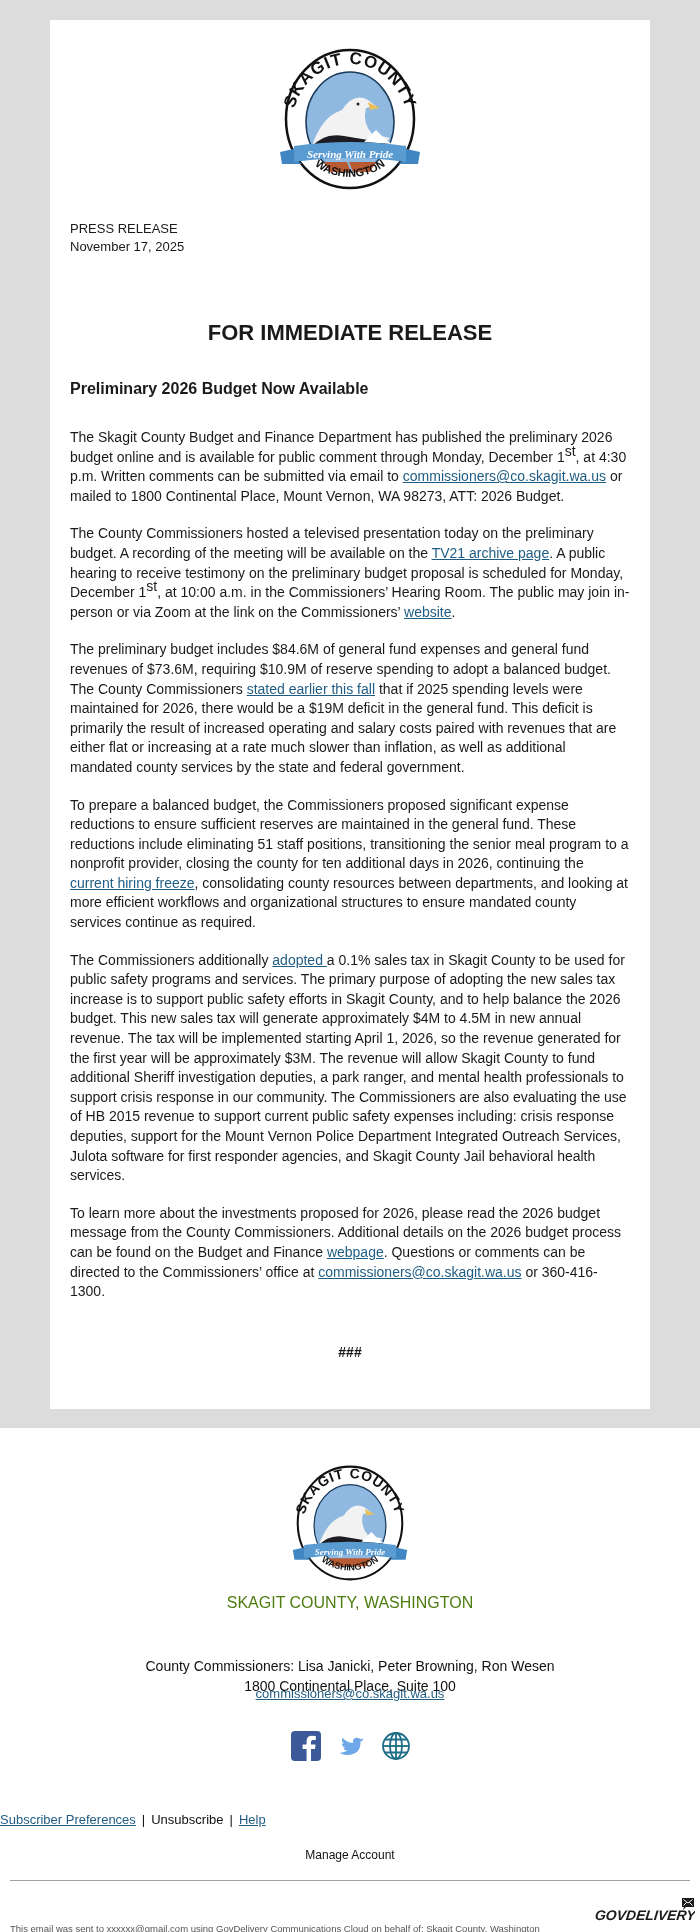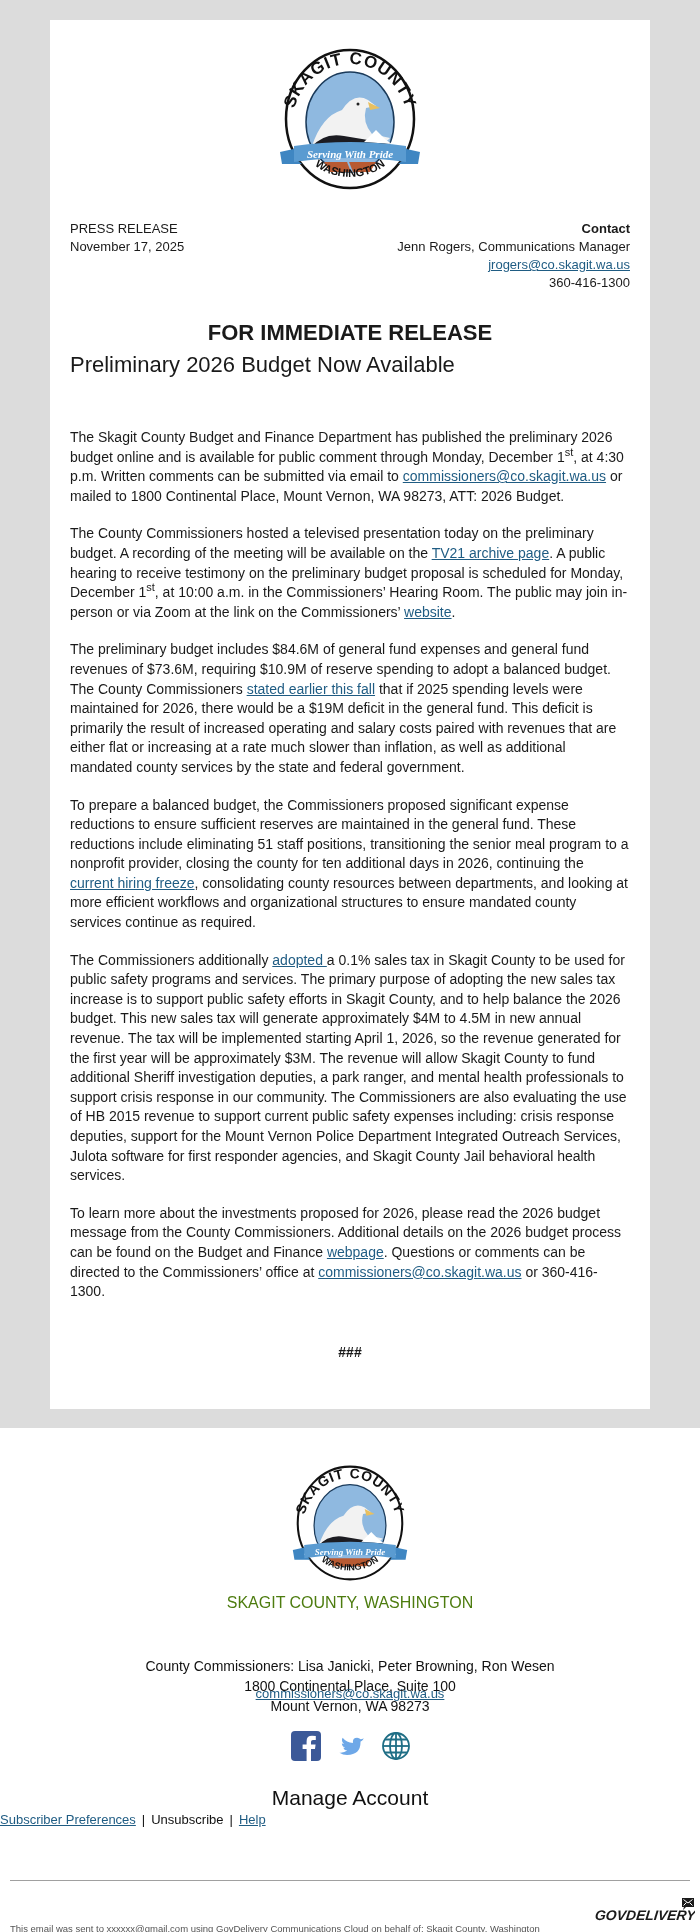--- a/index.html
+++ b/index.html
@@ -6,31 +6,31 @@
   body { width:700px; height:1932px; background:#ffffff; font-family:"Liberation Sans", sans-serif; color:#1a1a1a; position:relative; overflow:hidden; }
   a { color:#1f5c83; text-decoration:underline; }
   .outer { position:absolute; left:0; top:0; width:700px; height:1428px; background:#dcdcdc; }
   .card { position:absolute; left:50px; top:20px; width:600px; height:1389px; background:#ffffff; }
   .logo { position:absolute; left:222px; top:28px; width:156px; height:142px; }
   .logo-foot { position:absolute; left:286px; top:1465px; width:128px; height:116px; }
   .hdr-left { position:absolute; left:20px; top:200px; font-size:13px; line-height:18px; }
   .hdr-right { position:absolute; right:20px; top:200px; font-size:13px; line-height:18px; text-align:right; }
   .hdr-right .bold { font-weight:bold; }
   .fir { position:absolute; left:0; top:300px; width:600px; text-align:center; font-size:22px; font-weight:bold; }
-  .headline { position:absolute; left:20px; top:332px; font-size:22px; font-weight:normal; }
+  .headline { position:absolute; left:20px; top:360px; font-size:16px; font-weight:bold; }
   .body { position:absolute; left:20px; top:408px; width:560px; font-size:14px; line-height:19.6px; }
   .body p { margin:0 0 18px 0; }
-  .body sup { font-size:11px; line-height:0; }
+  .body sup { font-size:14px; line-height:0; }
   .hashes { position:absolute; left:0; top:1324px; width:600px; text-align:center; font-size:14px; font-weight:bold; }
   .foot-title { position:absolute; left:0; top:1594px; width:700px; text-align:center; font-size:16px; color:#4d7c0f; }
   .foot-lines { position:absolute; left:0; top:1656px; width:700px; text-align:center; font-size:14px; line-height:20px; color:#111; }
   .foot-email { position:absolute; left:0; top:1686px; width:700px; text-align:center; font-size:13px; }
   .social { position:absolute; left:291px; top:1731px; width:120px; height:30px; }
   .social .ic { position:absolute; top:0; width:30px; height:30px; display:block; }
-  .manage { position:absolute; left:0; top:1786px; width:700px; text-align:center; font-size:21px; color:#111; }
+  .manage { position:absolute; left:0; top:1848px; width:700px; text-align:center; font-size:12px; color:#111; }
   .links { position:absolute; left:0; top:1812px; width:632px; text-align:left; font-size:13px; color:#111; }
   .links .sep { margin:0 6px; }
   .divider { position:absolute; left:10px; top:1880px; width:680px; height:1px; background:#a0a0a0; }
   .fine { position:absolute; left:10px; top:1898px; width:560px; font-size:9.5px; line-height:12px; color:#555;margin-top:25px; }
   .gov { position:absolute; left:595px; top:1896px; width:100px; height:30px; }
 </style>
 </head>
 <body>
 
 <div class="outer">
@@ -56,26 +56,20 @@
       <path d="M 52 114 L 104 114 L 98 124 L 58 124 Z" fill="#b85a32"></path>
       <path d="M 76 114 L 80 124" stroke="#8fb9e0" stroke-width="2"></path>
       <text font-family="Liberation Sans, sans-serif" font-weight="bold" font-size="11" fill="#111"><textPath href="#arcBot" startOffset="50%" text-anchor="middle">WASHINGTON</textPath></text>
     </svg>
 
     <div class="hdr-left">
       <div>PRESS RELEASE</div>
       <div>November 17, 2025</div>
     </div>
 
-    <div class="hdr-right">
-      <div class="bold">Contact</div>
-      <div>Jenn Rogers, Communications Manager</div>
-      <div><a href="#">jrogers@co.skagit.wa.us</a></div>
-      <div>360-416-1300</div>
-    </div>
 
     <div class="fir">FOR IMMEDIATE RELEASE</div>
     <div class="headline">Preliminary 2026 Budget Now Available</div>
 
     <div class="body">
       <p><span>The Skagit County Budget and Finance Department has published the preliminary 2026 budget online and is available for public comment through Monday, December 1</span><sup>st</sup><span>, at 4:30 p.m. Written comments can be submitted via email to </span><a href="#">commissioners@co.skagit.wa.us</a><span> or mailed to 1800 Continental Place, Mount Vernon, WA 98273, ATT: 2026 Budget.</span></p>
 
       <p><span>The County Commissioners hosted a televised presentation today on the preliminary budget. A recording of the meeting will be available on the </span><a href="#">TV21 archive page</a><span>. A public hearing to receive testimony on the preliminary budget proposal is scheduled for Monday, December 1</span><sup>st</sup><span>, at 10:00 a.m. in the Commissioners’ Hearing Room. The public may join in-person or via Zoom at the link on the Commissioners’ </span><a href="#">website</a><span>.</span></p>
 
       <p><span>The preliminary budget includes $84.6M of general fund expenses and general fund revenues of $73.6M, requiring $10.9M of reserve spending to adopt a balanced budget. The County Commissioners </span><a href="#">stated earlier this fall</a><span> that if 2025 spending levels were maintained for 2026, there would be a $19M deficit in the general fund. This deficit is primarily the result of increased operating and salary costs paired with revenues that are either flat or increasing at a rate much slower than inflation, as well as additional mandated county services by the state and federal government.</span></p>
@@ -108,21 +102,20 @@
   <path d="M 22 98 Q 78 90 134 98 L 134 114 Q 78 106 22 114 Z" fill="#5a9bd1"></path>
   <text x="78" y="110" text-anchor="middle" font-family="Liberation Serif, serif" font-style="italic" font-weight="bold" font-size="11" fill="#ffffff">Serving With Pride</text>
   <path d="M 52 114 L 104 114 L 98 124 L 58 124 Z" fill="#b85a32"></path>
   <text font-family="Liberation Sans, sans-serif" font-weight="bold" font-size="11" fill="#111"><textPath href="#arcBot2" startOffset="50%" text-anchor="middle">WASHINGTON</textPath></text>
 </svg>
 
 <div class="foot-title">SKAGIT COUNTY, WASHINGTON</div>
 <div class="foot-lines">
   <div>County Commissioners: Lisa Janicki, Peter Browning, Ron Wesen</div>
   <div>1800 Continental Place, Suite 100</div>
-  <div>Mount Vernon, WA 98273</div>
 </div>
 <div class="foot-email"><a href="#">commissioners@co.skagit.wa.us</a></div>
 
 <div class="social">
   <svg class="ic" style="left:0" viewBox="0 0 30 30">
     <rect x="0" y="0" width="30" height="30" rx="4" fill="#3b5998"></rect>
     <path d="M 20 30 L 20 18 L 24 18 L 24.6 13.5 L 20 13.5 L 20 10.8 Q 20 9 22 9 L 24.8 9 L 24.8 5 Q 23 4.8 21 4.8 Q 15.6 4.8 15.6 10.2 L 15.6 13.5 L 11.6 13.5 L 11.6 18 L 15.6 18 L 15.6 30 Z" fill="#ffffff"></path>
   </svg>
   <svg class="ic" style="left:45px" viewBox="0 0 30 30">
     <path d="M 29 6.5 Q 27.8 7 26.6 7.2 Q 28 6.3 28.4 4.8 Q 27.1 5.6 25.6 5.9 Q 24.2 4.5 22.3 4.5 Q 18.4 4.5 18.4 8.4 Q 18.4 8.9 18.5 9.3 Q 12.6 9 8.9 4.5 Q 8.3 5.6 8.3 6.8 Q 8.3 9 10.1 10.1 Q 9.1 10.1 8.2 9.6 Q 8.2 12.8 11.3 13.5 Q 10.4 13.8 9.5 13.6 Q 10.4 16.2 13.2 16.3 Q 10.5 18.4 7 18.3 Q 6.5 18.3 6 18.2 Q 9.2 20.3 13 20.3 Q 25.5 20.3 25.5 8.4 L 25.5 7.9 Q 26.8 7 29 6.5 Z" fill="#6ea8e8" transform="translate(-3,2) scale(1.08)"></path>

